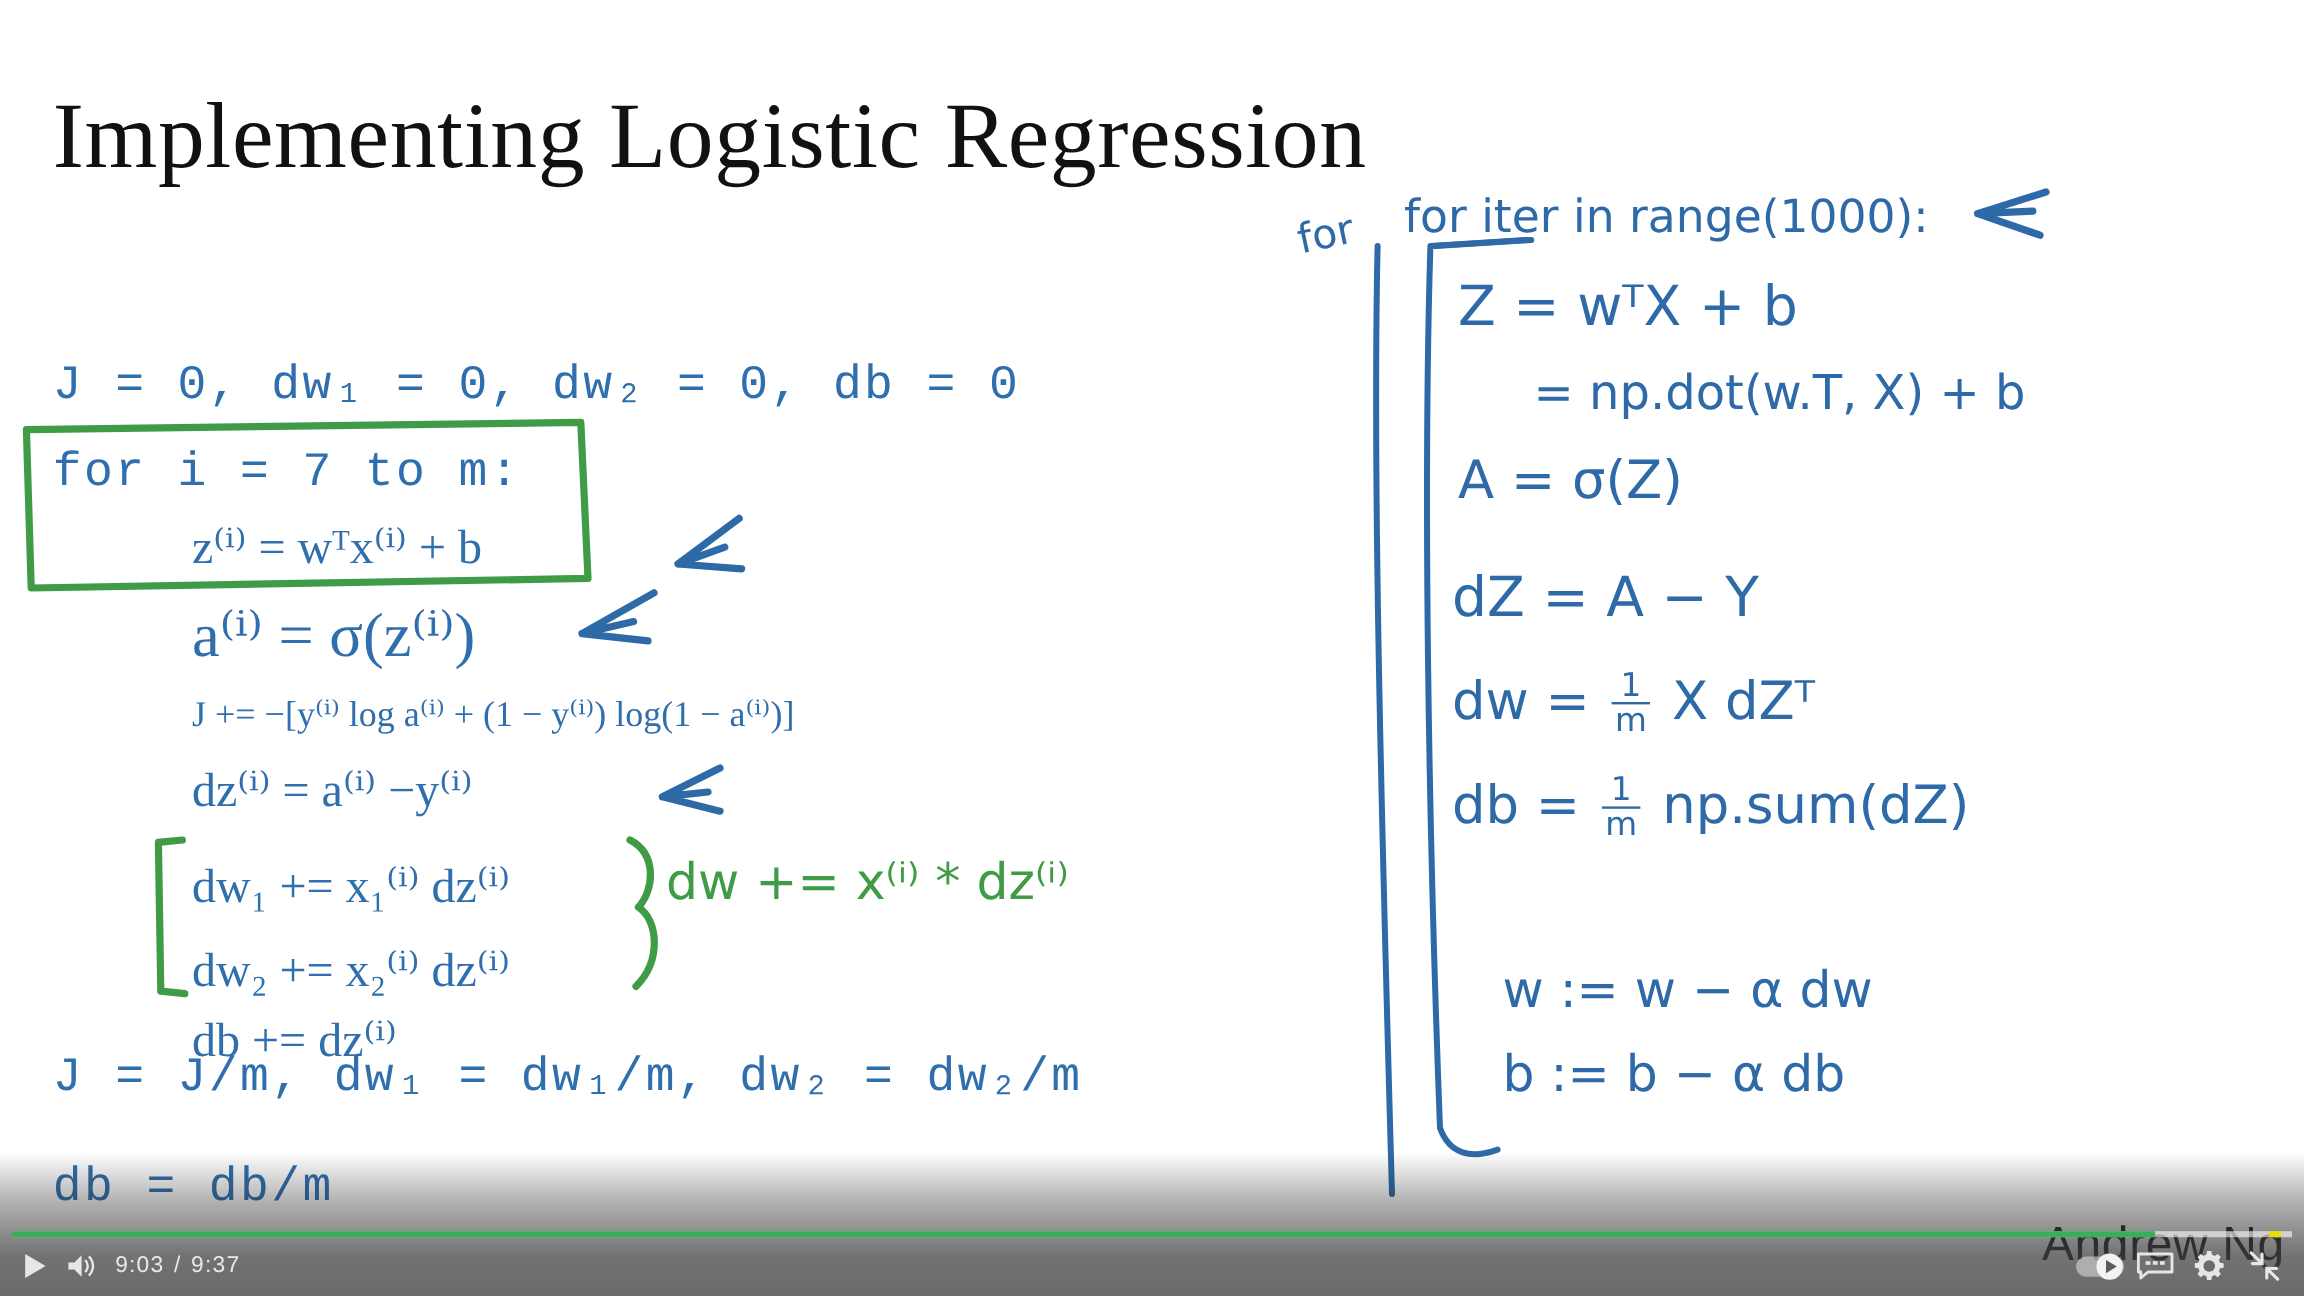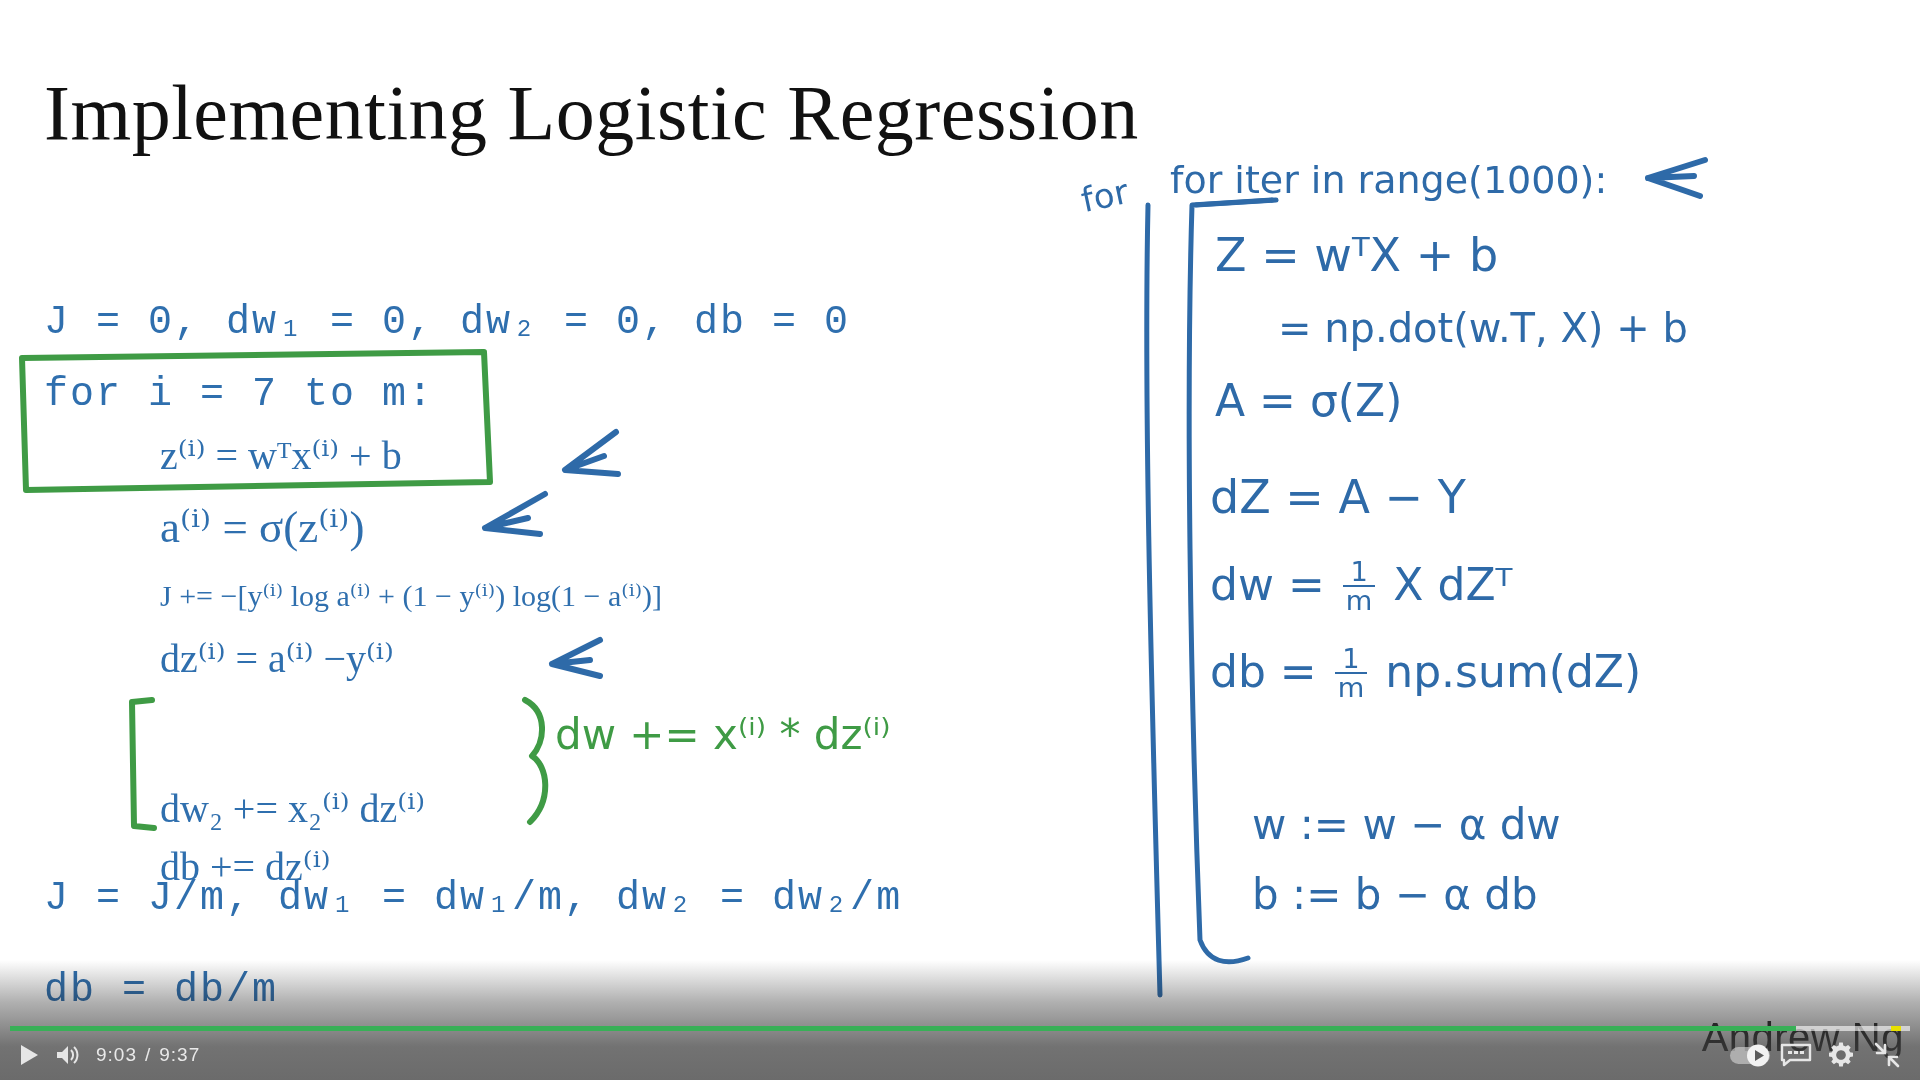--- a/index.html
+++ b/index.html
@@ -40,21 +40,21 @@
     font-family: "Liberation Mono", "DejaVu Sans Mono", monospace;
     letter-spacing: 2px;
   }
   .mathser {
     font-family: "Liberation Serif", "DejaVu Serif", serif;
   }
 
   #line-init   { left: 44px;  top: 300px; font-size: 40px; }
   #line-for    { left: 44px;  top: 372px; font-size: 40px; }
   #line-z      { left: 160px; top: 432px; font-size: 40px; }
-  #line-a      { left: 160px; top: 500px; font-size: 45px; text-align: center; }
+  #line-a      { left: 160px; top: 500px; font-size: 52px; text-align: center; }
   #line-J      { left: 160px; top: 578px; font-size: 30px; }
   #line-dz     { left: 160px; top: 635px; font-size: 40px; }
   #line-dw1    { left: 160px; top: 715px; font-size: 40px; }
   #line-dw2    { left: 160px; top: 785px; font-size: 40px; }
   #line-db     { left: 160px; top: 843px; font-size: 40px; }
   #line-avg    { left: 44px;  top: 876px; font-size: 40px; }
   #line-dbavg  { left: 44px;  top: 968px; font-size: 40px; }
 
   
   .ink {
@@ -177,20 +177,21 @@
 <div id="slide">
 
   <div id="title">Implementing Logistic Regression</div>
 
   <div class="codeline mono" id="line-init">J = 0,  dw₁ = 0,  dw₂ = 0,  db = 0</div>
   <div class="codeline mono" id="line-for">for i = 7 to m:</div>
   <div class="codeline mathser" id="line-z">z⁽ⁱ⁾  =  wᵀx⁽ⁱ⁾ + b</div>
   <div class="codeline mathser" id="line-a">a⁽ⁱ⁾  =  σ(z⁽ⁱ⁾)</div>
   <div class="codeline mathser" id="line-J">J +=  −[y⁽ⁱ⁾ log a⁽ⁱ⁾ + (1 − y⁽ⁱ⁾) log(1 − a⁽ⁱ⁾)]</div>
   <div class="codeline mathser" id="line-dz">dz⁽ⁱ⁾  =  a⁽ⁱ⁾ −y⁽ⁱ⁾</div>
+  <div class="codeline mathser" id="line-dw1">dw₁ +=  x₁⁽ⁱ⁾ dz⁽ⁱ⁾</div>
   <div class="codeline mathser" id="line-dw2">dw₂ +=  x₂⁽ⁱ⁾ dz⁽ⁱ⁾</div>
   <div class="codeline mathser" id="line-db">db  +=  dz⁽ⁱ⁾</div>
   <div class="codeline mono" id="line-avg">J = J/m,  dw₁ = dw₁/m,  dw₂ = dw₂/m</div>
   <div class="codeline mono" id="line-dbavg">db = db/m</div>
 
   <svg class="ink" viewBox="0 0 1920 1080">
 
     <path d="M 22,358 L 26,490 L 490,482 L 484,352 Z" fill="none" stroke="#3f9b45" stroke-width="6" stroke-linecap="round" stroke-linejoin="round"></path>
 
     <path d="M 152,700 L 132,702 L 134,826 L 154,828" fill="none" stroke="#3f9b45" stroke-width="6" stroke-linecap="round" stroke-linejoin="round"></path>

